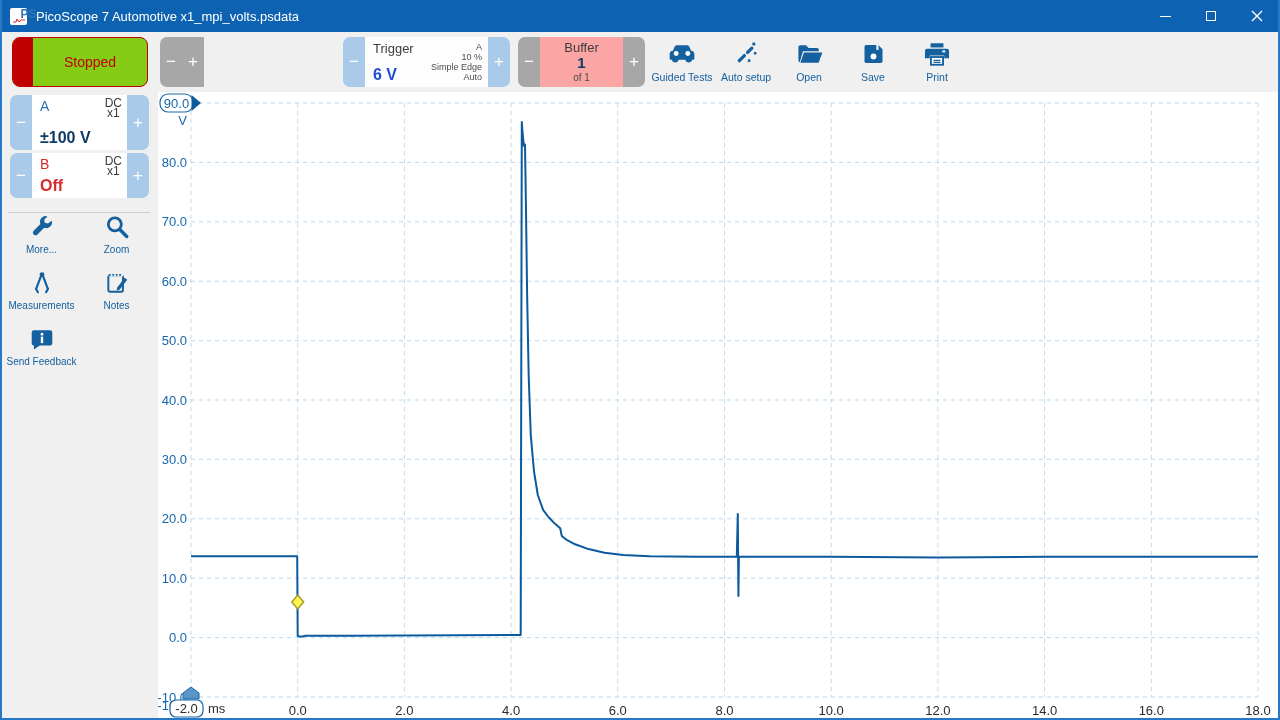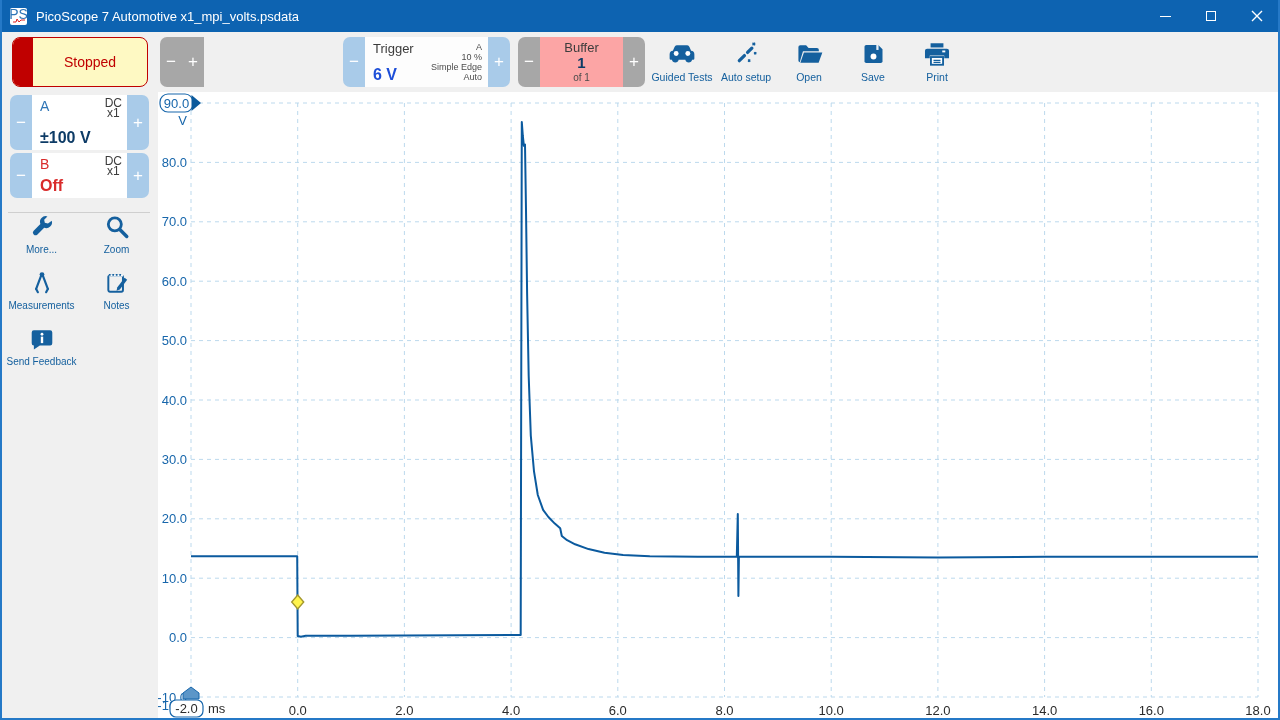--- a/index.html
+++ b/index.html
@@ -6,31 +6,31 @@
   html,body { width:1280px; height:720px; overflow:hidden; }
   body { font-family:"Liberation Sans", sans-serif; }
   .window { position:relative; width:1280px; height:720px; background:#f0f0f0;
             border-left:2px solid #2579c7; border-right:2px solid #2579c7; border-bottom:2px solid #2579c7; overflow:hidden; }
 
   
   .titlebar { position:absolute; left:-2px; top:0; width:1280px; height:32px; background:#0d63b1;
               display:flex; align-items:center; color:#fff; }
   .app-icon { width:17px; height:17px; margin-left:10px; background:#fff; border-radius:2px;
               display:flex; flex-direction:column; align-items:center; justify-content:center; }
-  .app-icon span { font-size:14px; font-weight:normal; color:#2e75b6; line-height:8px; }
+  .app-icon span { font-size:12px; font-weight:bold; color:#2e75b6; line-height:8px;padding-left:20px; }
   .app-icon svg { display:block; }
   .title-text { margin-left:9px; font-size:13px; }
   .win-controls { margin-left:auto; display:flex; height:32px; }
   .win-btn { width:46px; height:32px; display:flex; align-items:center; justify-content:center; cursor:pointer; }
   .glyph-min { width:11px; height:0; border-top:1.4px solid #fff; }
   .glyph-max { width:10px; height:10px; border:1.4px solid #fff; }
 
   
   .toolbar { position:absolute; left:-2px; top:32px; width:1280px; height:60px; background:#f0f0f0; }
-  .stopped-btn { position:absolute; left:12px; top:5px; width:136px; height:50px; background:#fef9c3;
+  .stopped-btn { position:absolute; left:12px; top:5px; width:136px; height:50px; background:#84cc16;
                  border:1.5px solid #c00000; border-radius:8px; display:flex; align-items:center; overflow:hidden; cursor:pointer; }
   .stopped-cap { width:20px; height:100%; background:#c00000; flex:0 0 auto; }
   .stopped-label { flex:1; text-align:center; color:#c00000; font-size:14px; }
 
   .ctl-panel { position:absolute; top:5px; height:50px; display:flex; border-radius:7px; overflow:hidden; }
   .step-btn { width:22px; height:100%; color:#fff; font-size:17px; display:flex; align-items:center; justify-content:center; cursor:pointer; }
   .step-gray { background:#a7a7a7; }
   .step-blue { background:#a9cbe9; }
   .ctl-body { background:#fdfdfd; flex:1; display:flex; padding:4px 6px 3px 8px; }
   .ctl-col-main { display:flex; flex-direction:column; justify-content:space-between; }

